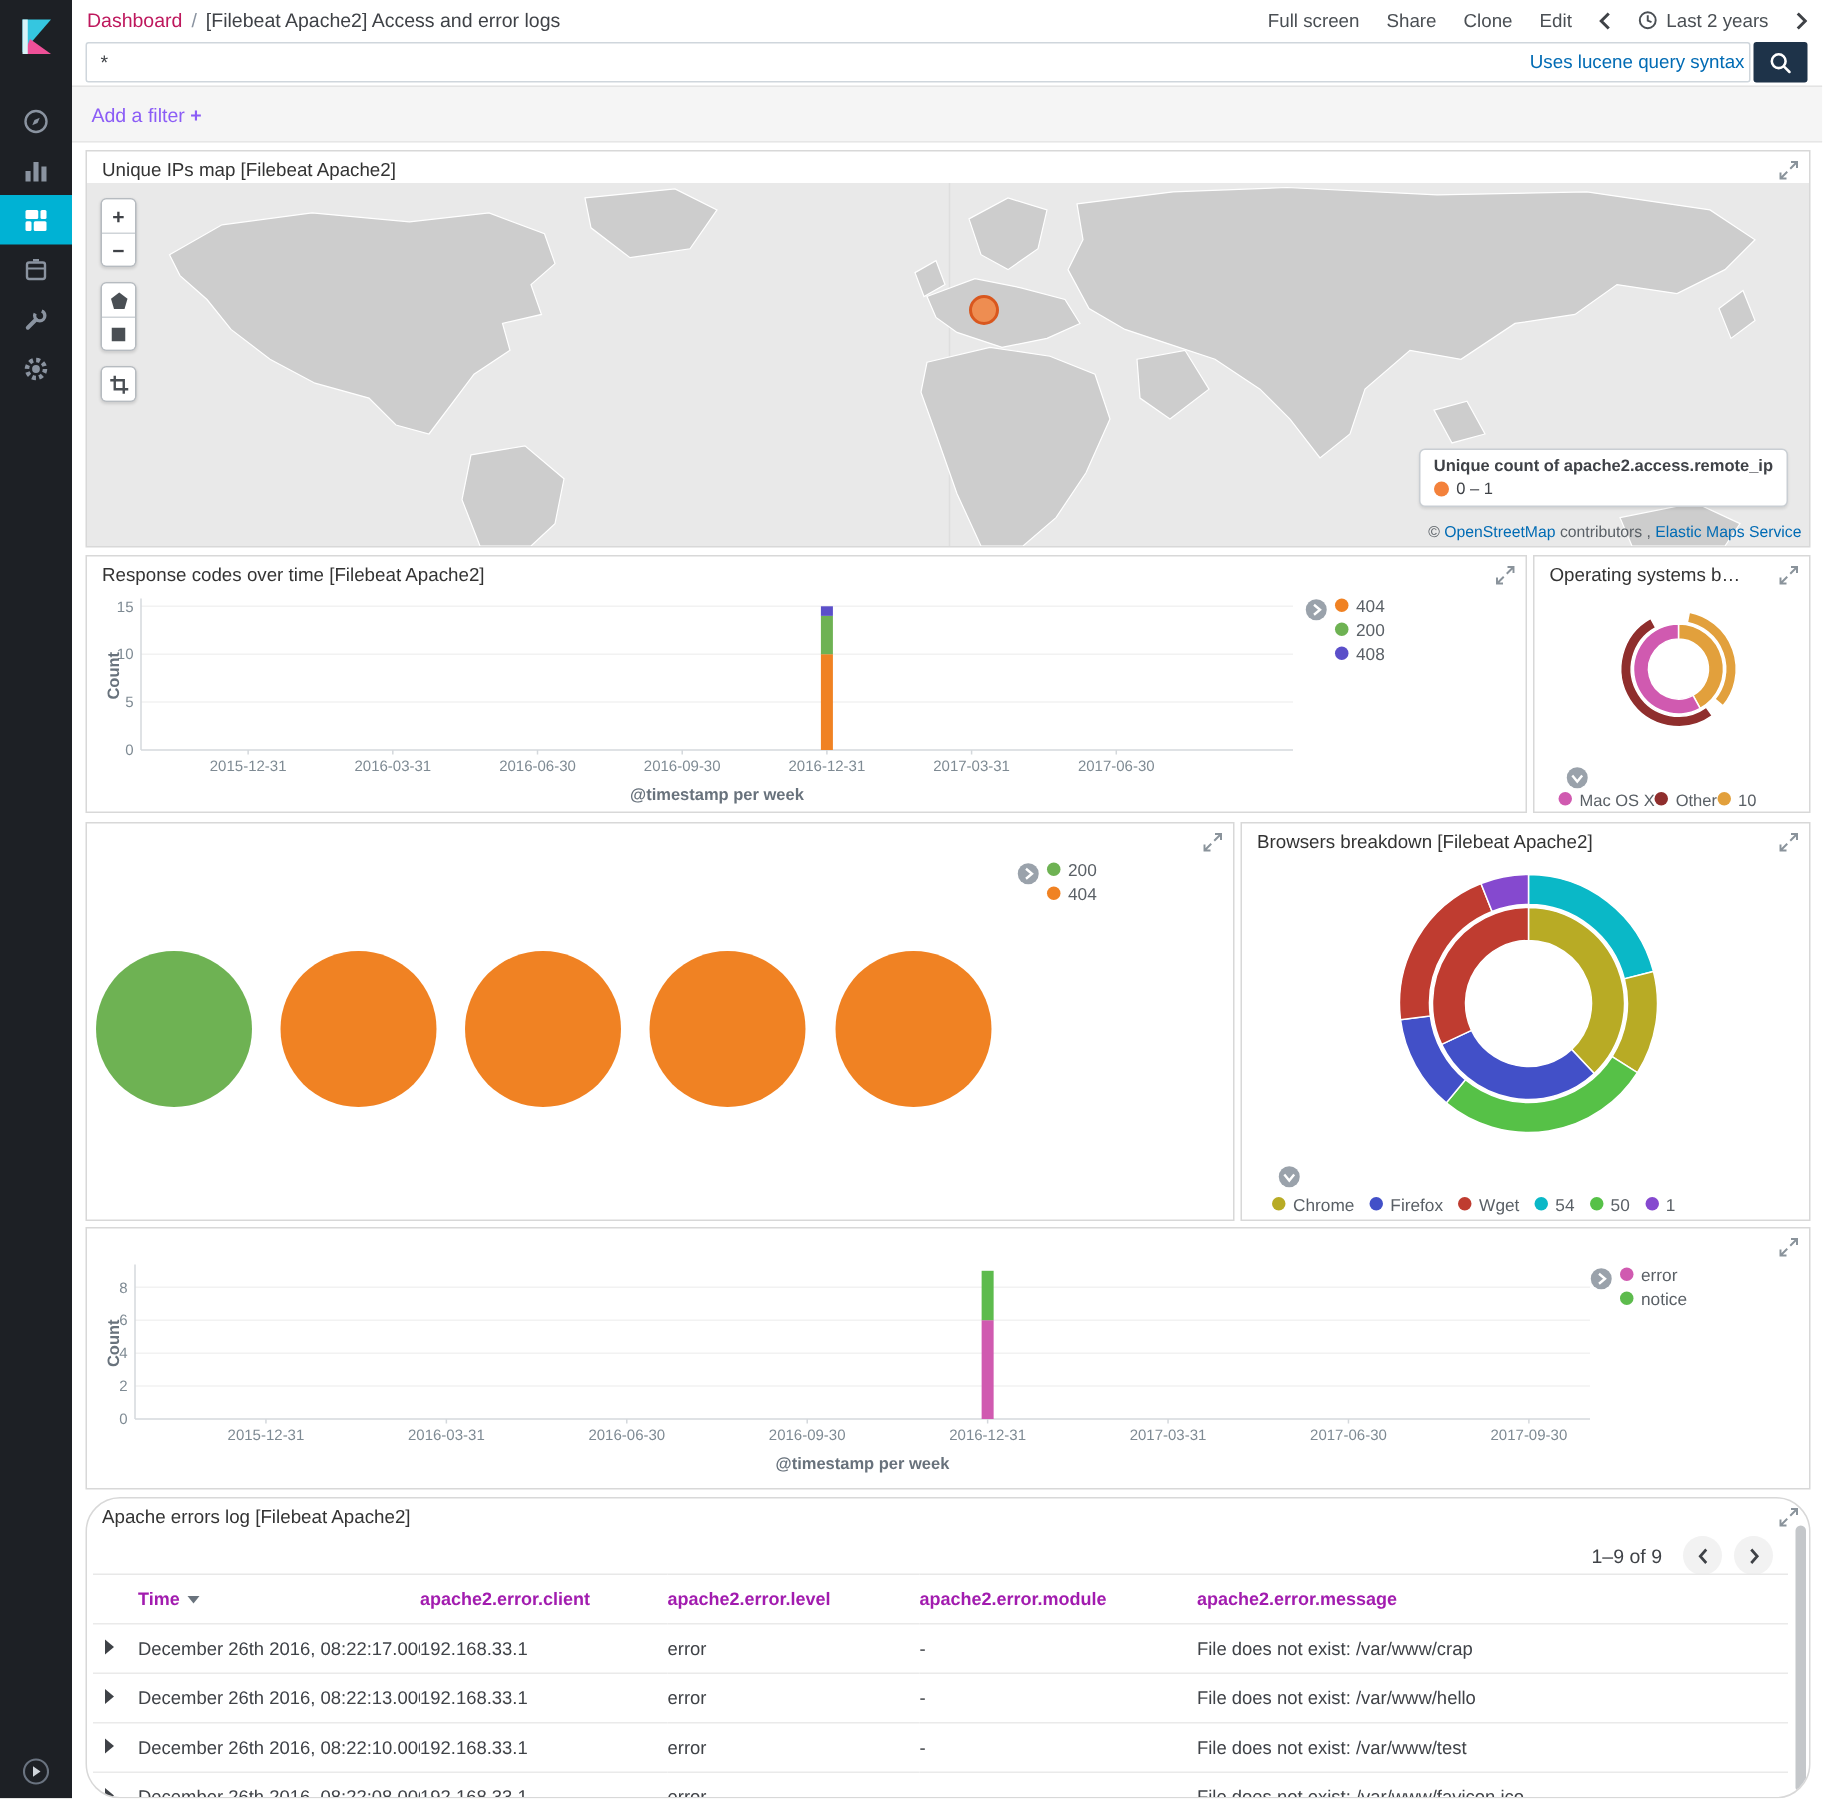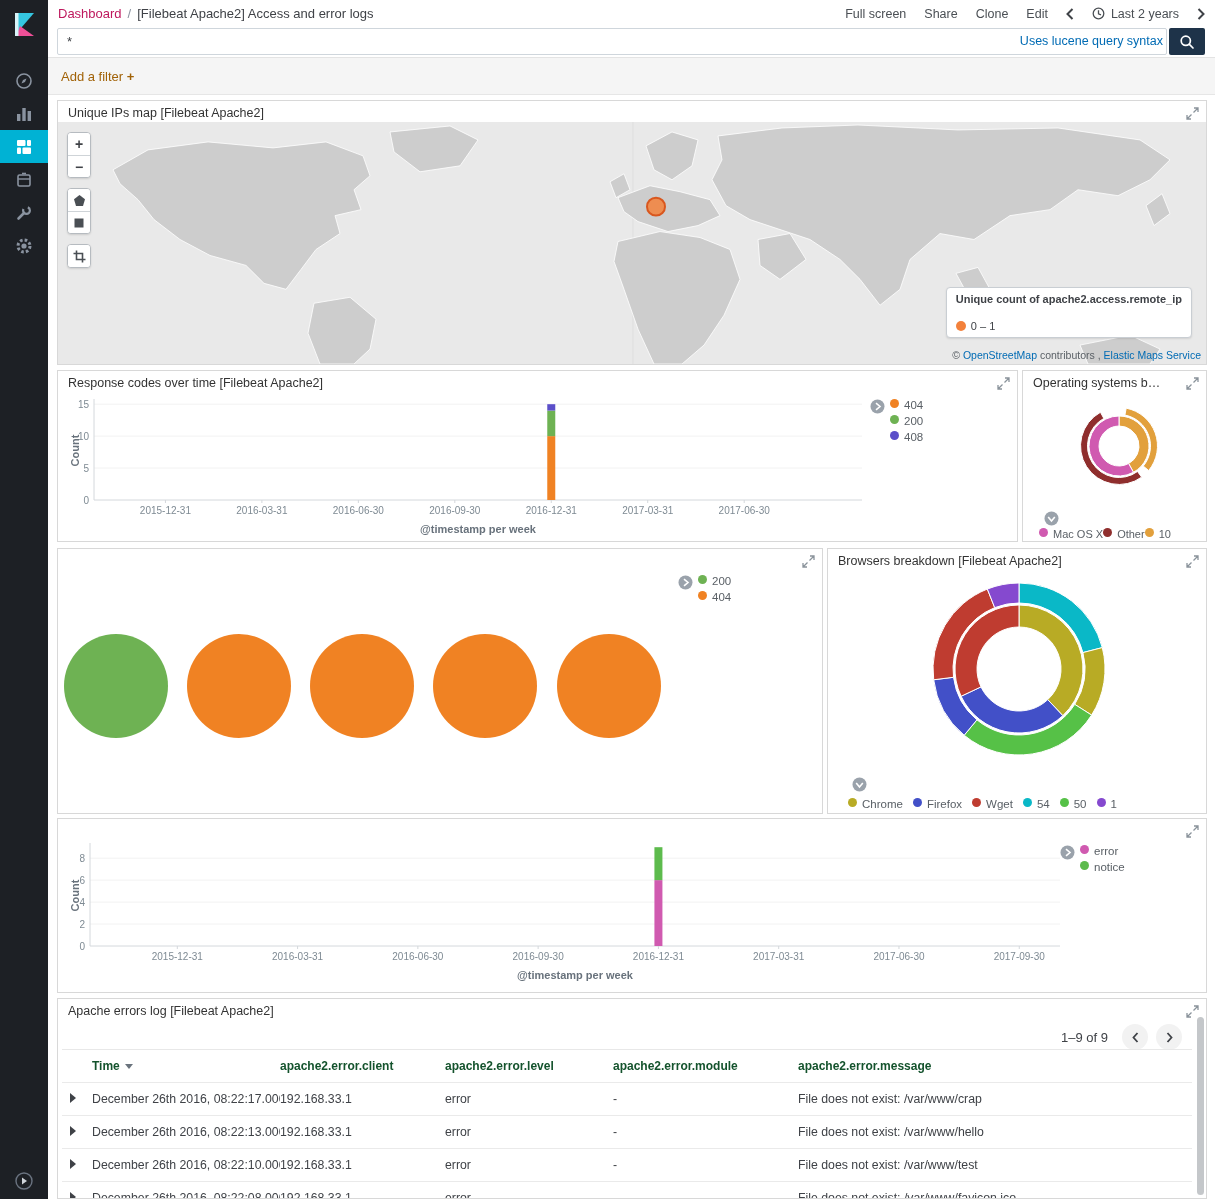--- a/index.html
+++ b/index.html
@@ -26,35 +26,35 @@
   .crumb-sep { color:#8a93a0; }
   .crumb-current { color:#3f4247; }
   .top-actions { margin-left:auto; display:flex; align-items:center; gap:18px; padding-right:10px; font-size:12.5px; color:#4a4f54; }
   .top-action { cursor:pointer; white-space:nowrap; }
   .time-nav { display:flex; align-items:center; gap:6px; cursor:pointer;justify-content:flex-end; }
   .querybar { position:absolute; left:48px; top:27px; width:1167px; height:30px; background:#fff; }
   .query-input { position:absolute; left:9px; top:1px; width:1110px; height:27px; border:1px solid #cfd6dc; border-radius:2px; font-family:"Liberation Sans",sans-serif; font-size:13px; color:#3f4247; padding:0 190px 0 9px; background:#fff; }
   .lucene-link { position:absolute; right:52px; top:7px; font-size:12.5px; color:#006bb4; cursor:pointer; white-space:nowrap; }
   .search-btn { position:absolute; right:10px; top:1px; width:36px; height:27px; background:#1e3349; border:none; border-radius:2px; display:flex; align-items:center; justify-content:center; cursor:pointer; }
   .filterbar { position:absolute; left:48px; top:57px; width:1167px; height:38px; background:#f5f5f5; border-top:1px solid #e3e3e3; border-bottom:1px solid #e6e6e6; display:flex; align-items:center; }
-  .add-filter { margin-left:13px; font-size:13px; color:#a16207; cursor:pointer; }
+  .add-filter { margin-left:13px; font-size:13px; color:#8b5cf6; cursor:pointer; }
   .add-filter b { font-weight:bold; }
 
   
   .panel { position:absolute; background:#fff; border:1px solid #d8d8d8; overflow:hidden; }
   .panel-title { font-size:12.5px; color:#333; padding:5px 22px 3px 10px; white-space:nowrap; overflow:hidden; text-overflow:ellipsis; }
   .expand-btn { position:absolute; top:6px; right:7px; cursor:pointer; line-height:0; }
 
   
   .map-body { position:absolute; left:0; top:21px; right:0; bottom:0; background:#e9e9e9; overflow:hidden; }
   .map-group { position:absolute; left:9px; border:1px solid #b6bbc0; border-radius:4px; overflow:hidden; background:#fff; box-shadow:0 1px 2px rgba(0,0,0,.12); }
   .map-btn { width:22px; height:22px; background:#fff; display:flex; align-items:center; justify-content:center; font-size:14px; font-weight:bold; color:#3f4247; cursor:pointer; }
   .map-btn + .map-btn { border-top:1px solid #cfd4d8; }
   .map-legend { position:absolute; right:14px; bottom:26px; background:#fff; border:1px solid #c9ced3; border-radius:4px; padding:5px 9px; box-shadow:0 1px 2px rgba(0,0,0,.1); }
-  .map-legend-title { font-size:11px; font-weight:bold; color:#3f4247; margin-bottom:15px; }
+  .map-legend-title { font-size:11px; font-weight:bold; color:#3f4247; margin-bottom:3px; }
   .map-legend-row { display:flex; align-items:center; gap:5px; font-size:11px; color:#3f4247; }
   .dot { width:10px; height:10px; border-radius:50%; display:inline-block; flex:0 0 auto; }
   .map-attrib { position:absolute; right:5px; bottom:3px; font-size:10.5px; color:#5a6066; white-space:nowrap; }
   .map-attrib .alink { color:#006bb4; cursor:pointer; }
 
   
   .chart { position:absolute; }
   .chart text { font-family:"Liberation Sans",sans-serif; }
   text.tick { font-size:10px; fill:#7e8a93; }
   text.axis-label { font-size:11px; font-weight:bold; fill:#68727c; }
@@ -69,21 +69,21 @@
 
   
   .pie-labels { position:absolute; left:0; top:238px; width:618px; display:flex; }
   .pie-label { width:123px; text-align:center; font-size:11px; color:#464b50; overflow:hidden; white-space:nowrap; }
 
   
   .pagination { position:absolute; top:25px; right:24px; display:flex; align-items:center; gap:8px; }
   .page-label { font-size:13px; color:#3f4247; margin-right:6px; }
   .page-btn { width:26px; height:26px; border-radius:50%; background:#f2f2f2; border:none; display:flex; align-items:center; justify-content:center; cursor:pointer; }
   .etable { position:absolute; left:4px; top:50px; width:1130px; border-collapse:collapse; table-layout:fixed; border-top:1px solid #e8e8e8; }
-  .etable th { text-align:left; font-size:12px; font-weight:bold; color:#14532d; padding:9px 0; cursor:pointer; }
+  .etable th { text-align:left; font-size:12px; font-weight:bold; color:#a21caf; padding:9px 0; cursor:pointer; }
   .etable td { font-size:12.3px; color:#3f4247; padding:9px 0; border-top:1px solid #eaeaea; overflow:hidden; white-space:nowrap; }
   .sort-caret { display:inline-block; width:0; height:0; border-left:4px solid transparent; border-right:4px solid transparent; border-top:5px solid #6a737d; margin-left:5px; vertical-align:middle; }
   .row-caret { display:inline-block; width:0; height:0; border-top:5px solid transparent; border-bottom:5px solid transparent; border-left:6px solid #3f4247; margin-left:8px; cursor:pointer; }
   .vscroll { position:absolute; right:2px; top:18px; bottom:3px; width:7px; }
   .vscroll .thumb { position:absolute; left:0; top:0; bottom:0; width:7px; background:#c4c7ca; border-radius:4px; cursor:pointer; }
 </style>
 </head>
 <body>
 
 <div class="page">
@@ -499,21 +499,21 @@
             <span>error</span>
           </span>
         <span class="li">
             <span class="dot" style="background: rgb(93, 187, 77);"></span>
             <span>notice</span>
           </span>
       </div>
     </div>
   </section>
 
-  <section class="panel" style="left:57px; top:998px; width:1150px; height:201px;">
+  <section class="panel" style="left:57px; top:998px; width:1150px; height:201px;border-radius:23px;">
     <div class="panel-title">Apache errors log [Filebeat Apache2]</div>
     <span class="expand-btn">
       <svg width="13" height="13" viewBox="0 0 13 13">
           <path d="M8 1h4v4M12 1L7.5 5.5M5 12H1V8M1 12l4.5-4.5" stroke="#8a939b" stroke-width="1.3" fill="none"></path>
         </svg>
     </span>
     <div class="pagination">
       <span class="page-label">1–9 of 9</span>
       <button class="page-btn">
         <svg width="7" height="11" viewBox="0 0 7 11">

